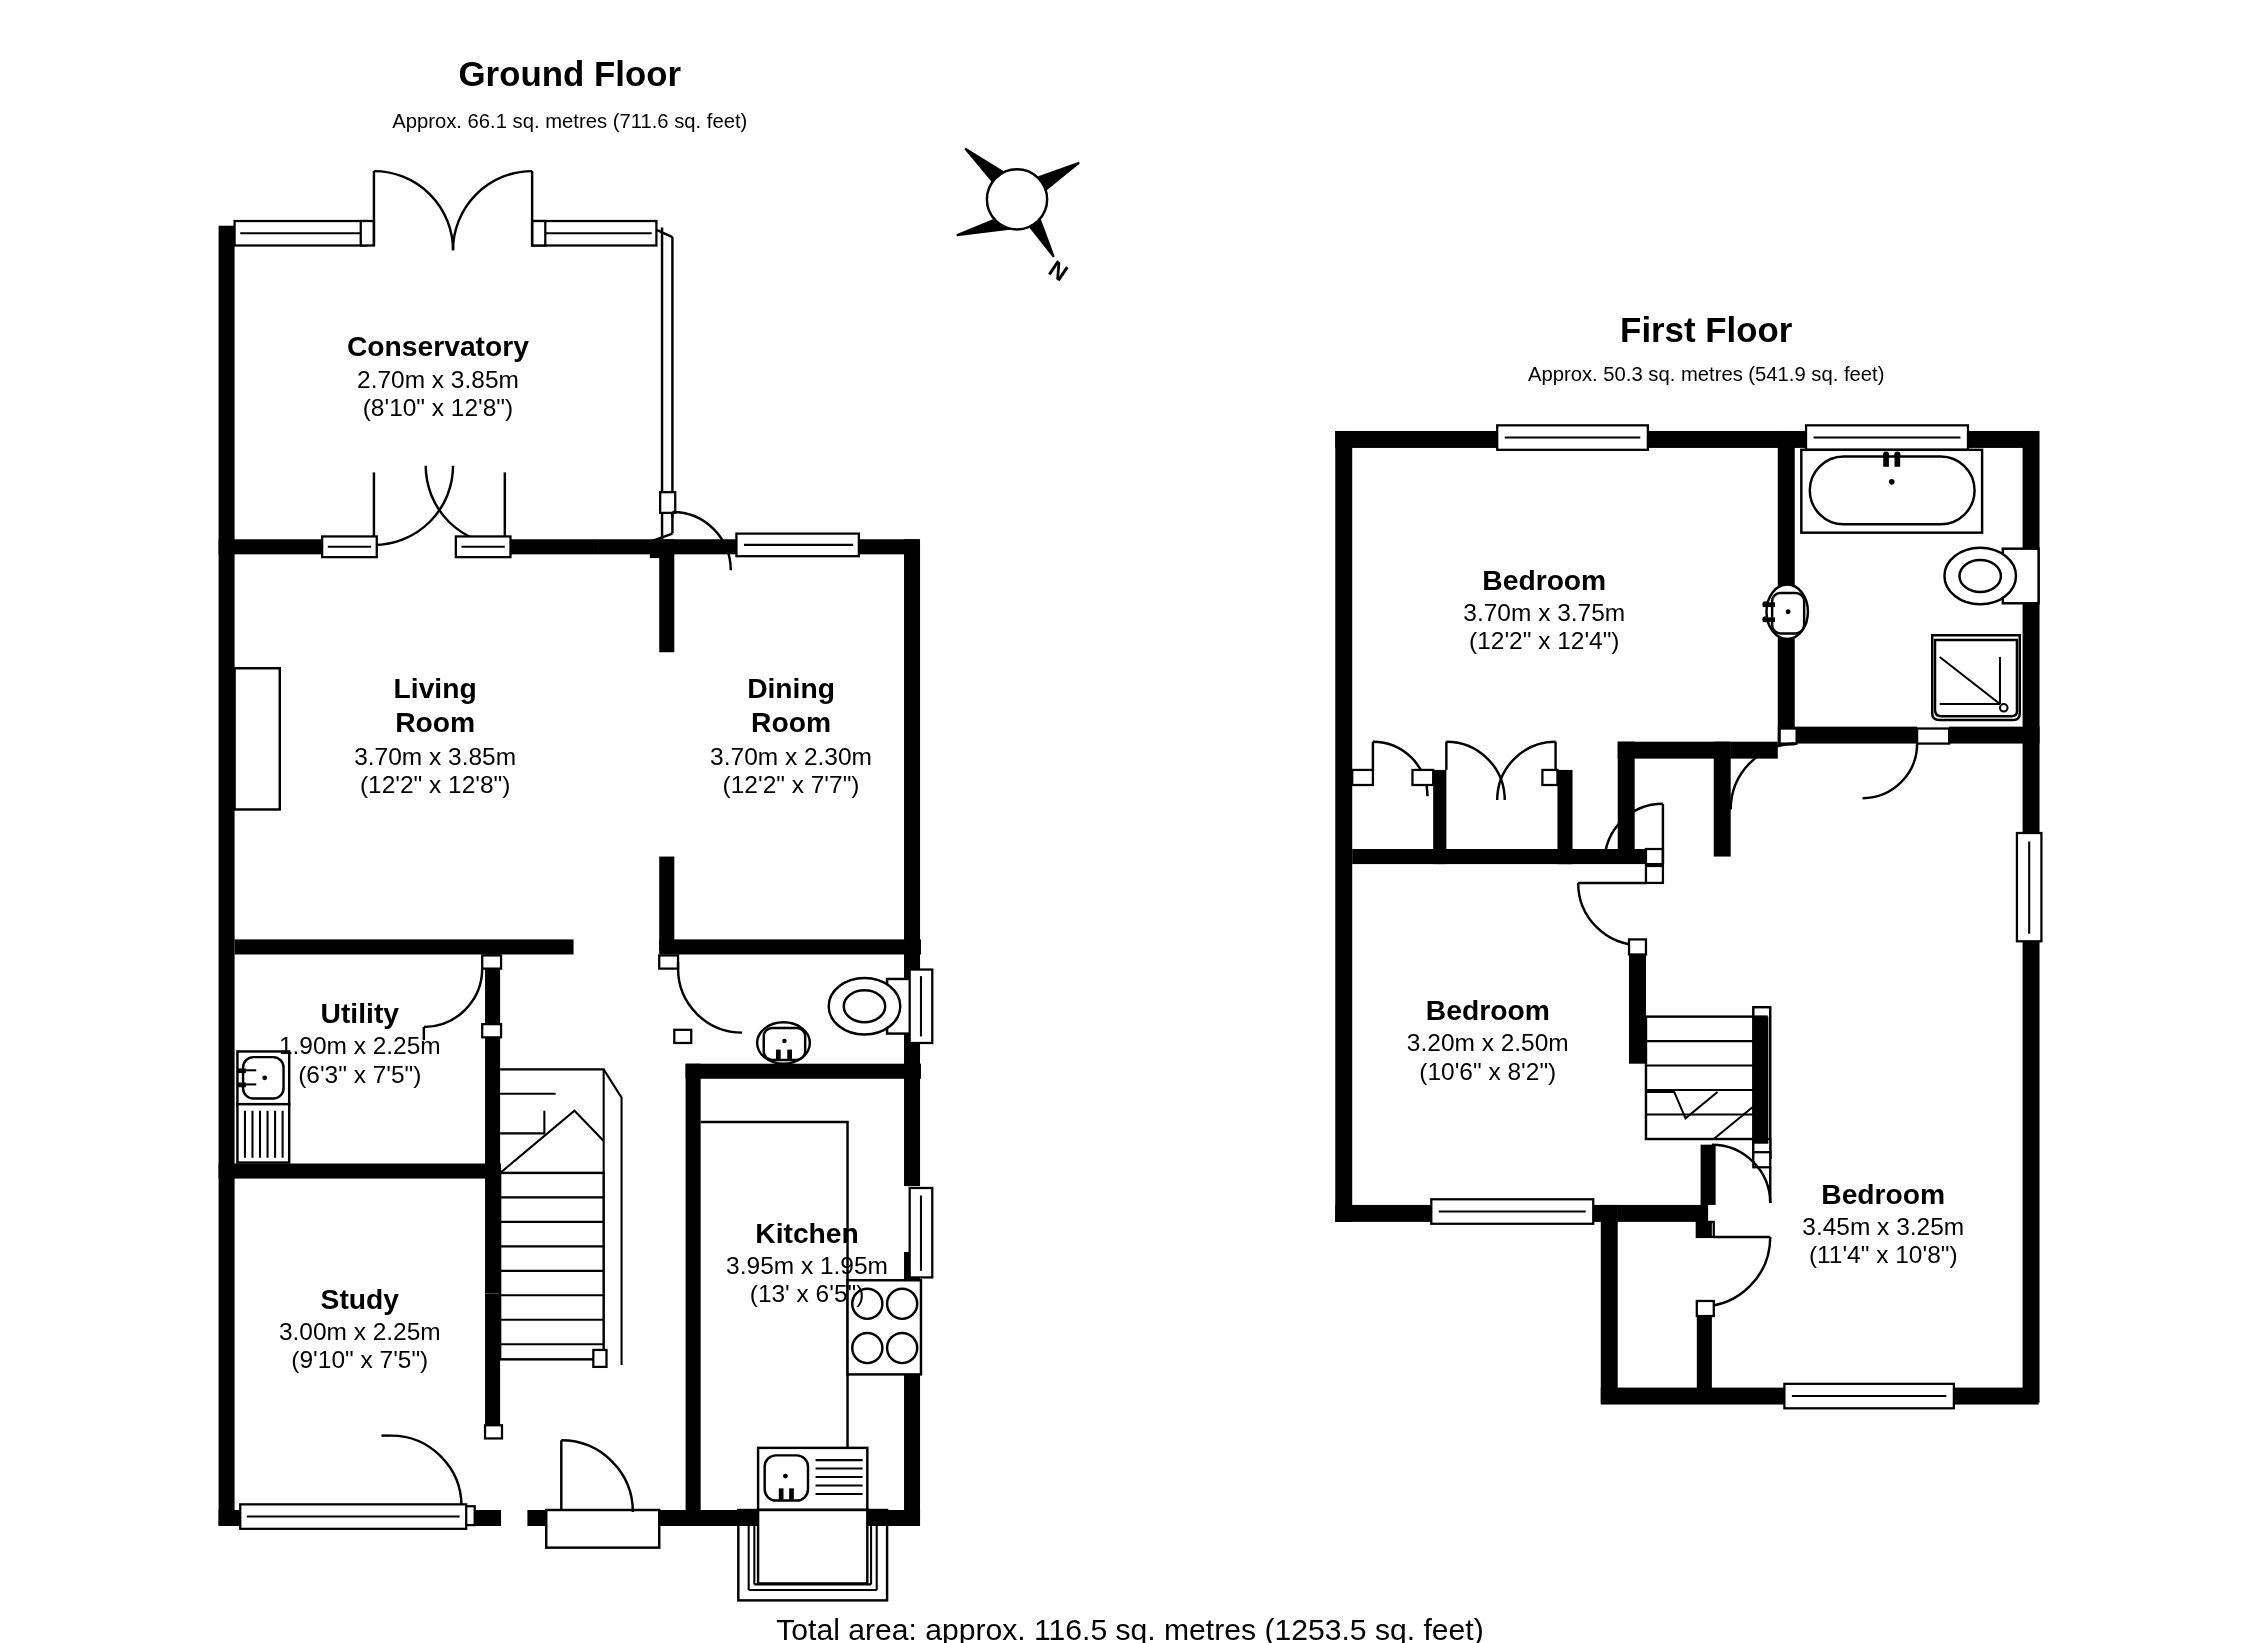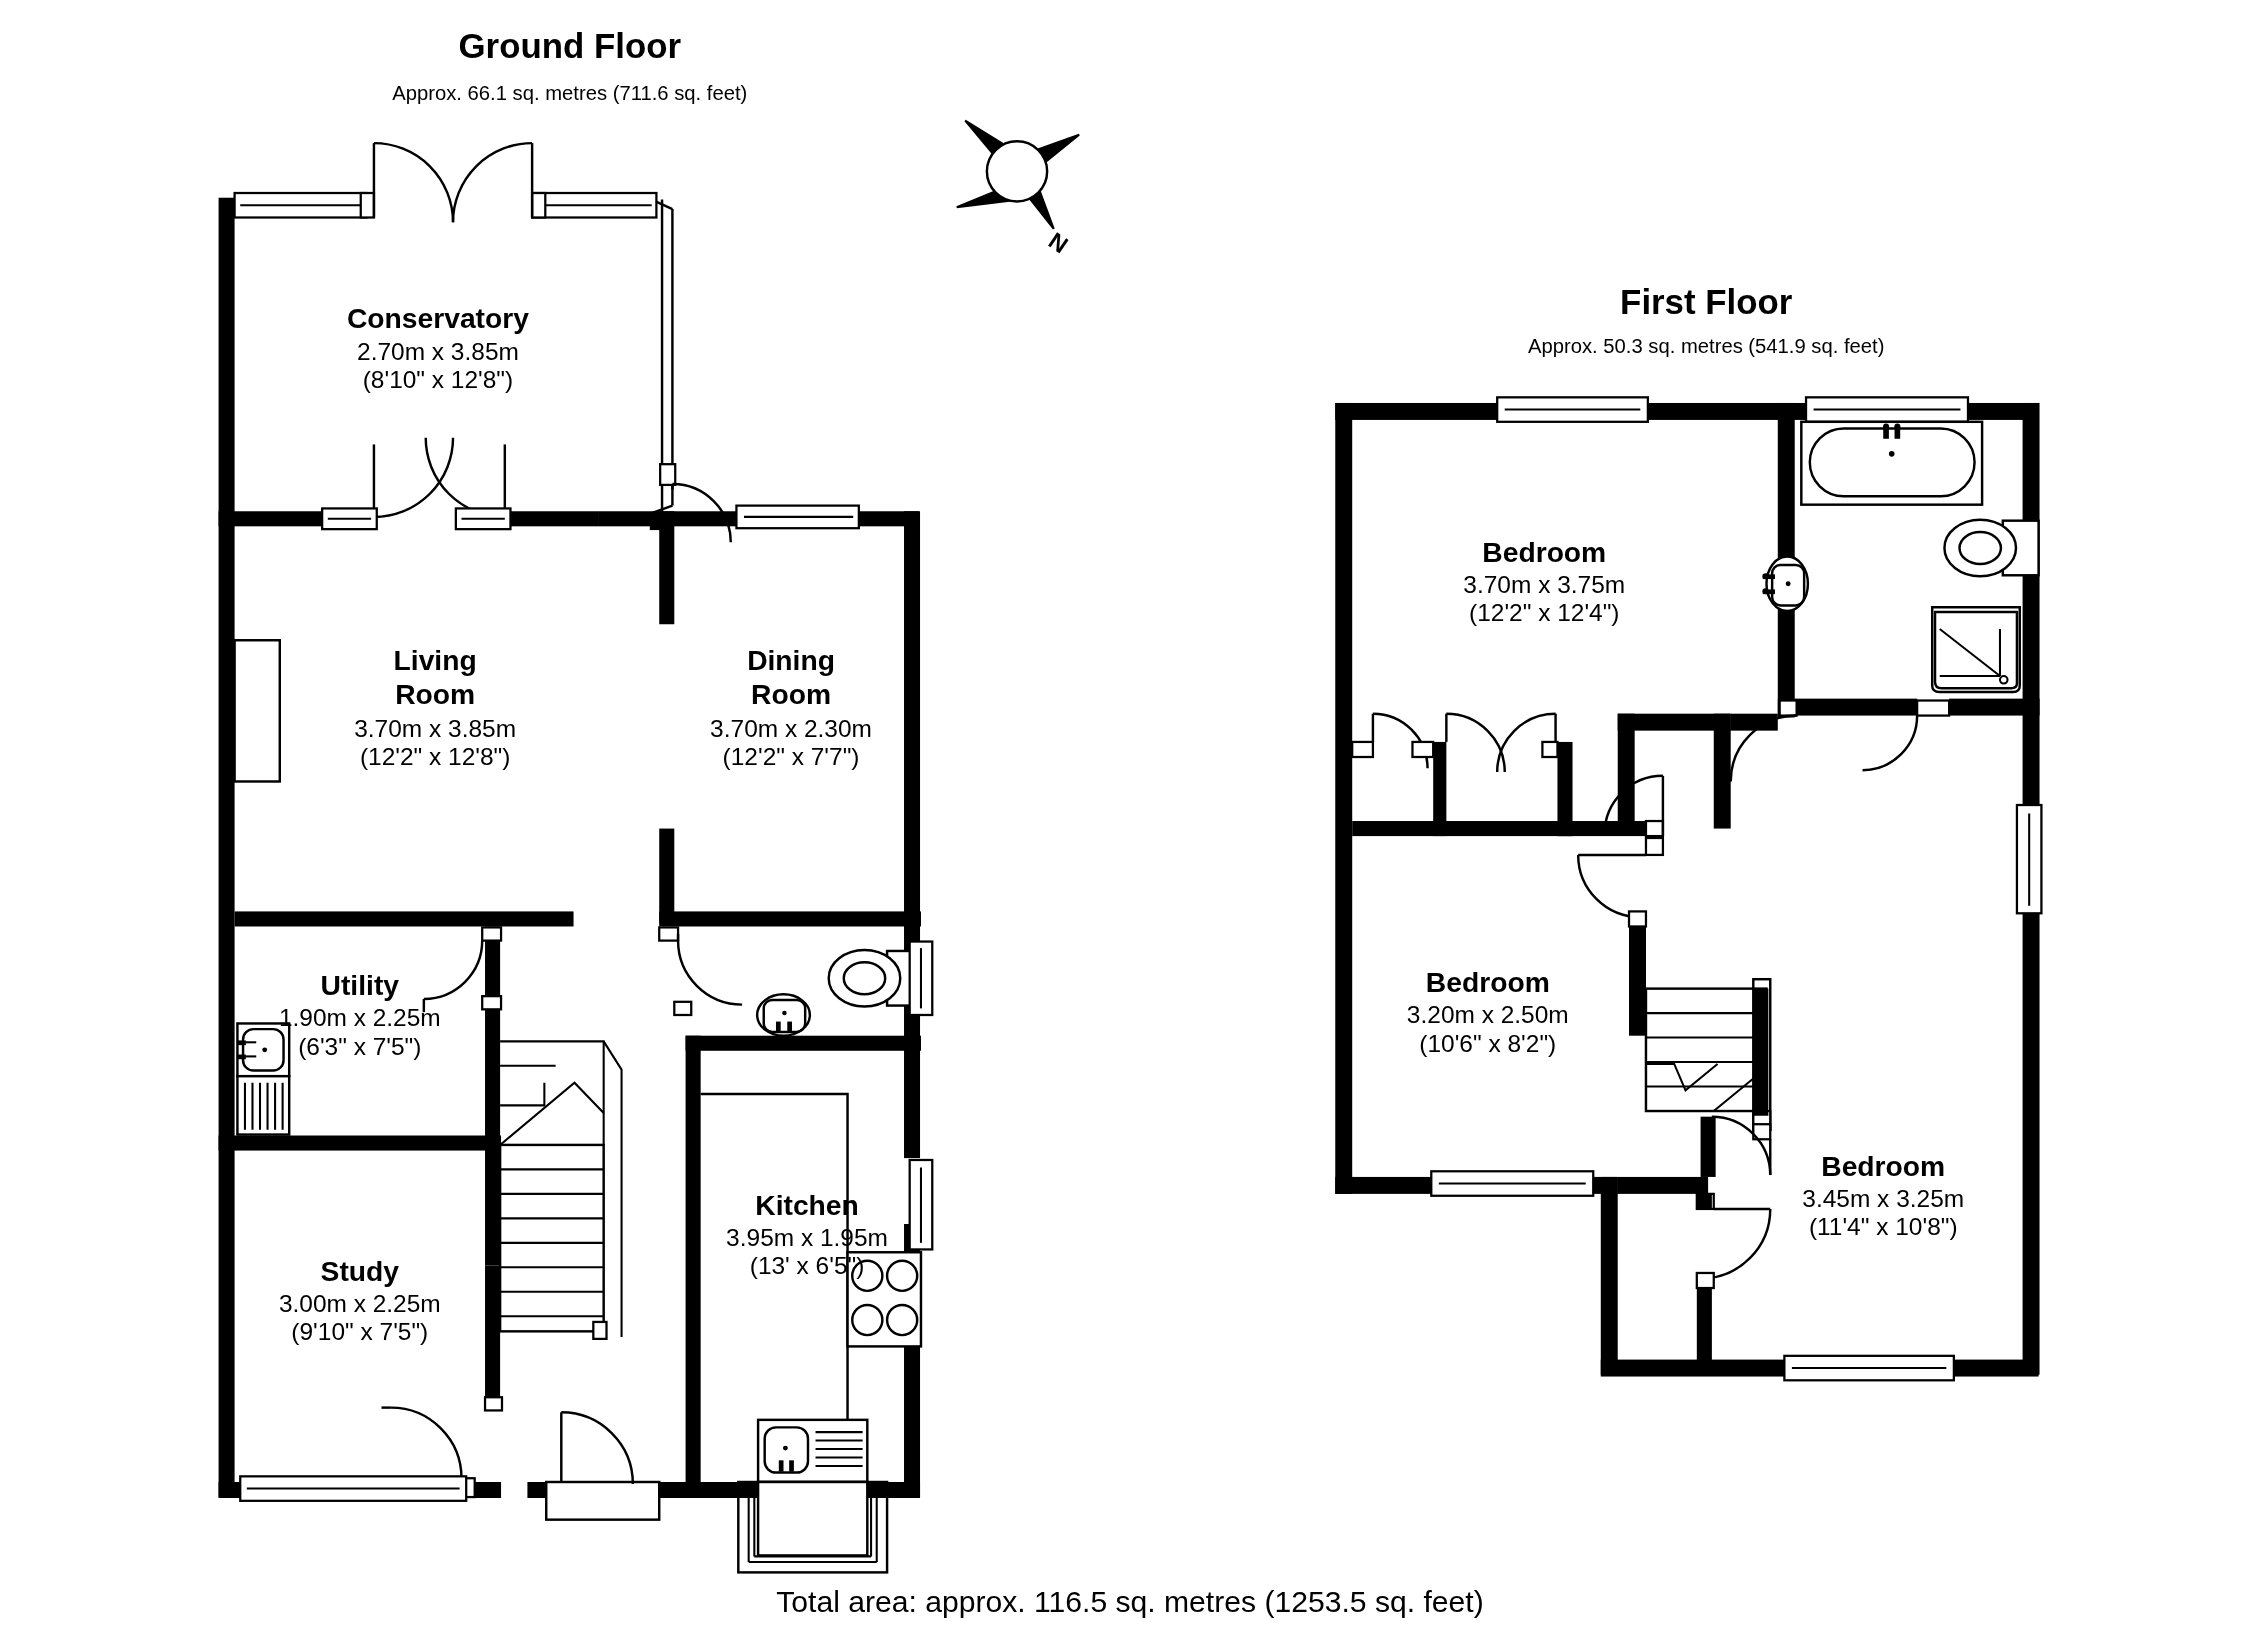--- a/index.html
+++ b/index.html
@@ -11,20 +11,21 @@
     width: 2260px;
     height: 1643px;
     font-family: "Liberation Sans", sans-serif;
     color: #000000;
     position: relative;
     overflow: hidden;
   }
   #plan-root {
     position: absolute;
     inset: 0;
+    margin-top: 28px;
   }
   svg.plan {
     position: absolute;
     left: 0;
     top: 0;
     width: 2260px;
     height: 1643px;
   }
   .wall { fill: #000000; }
   .thin { fill: none; stroke: #000000; stroke-width: 2.6; }

